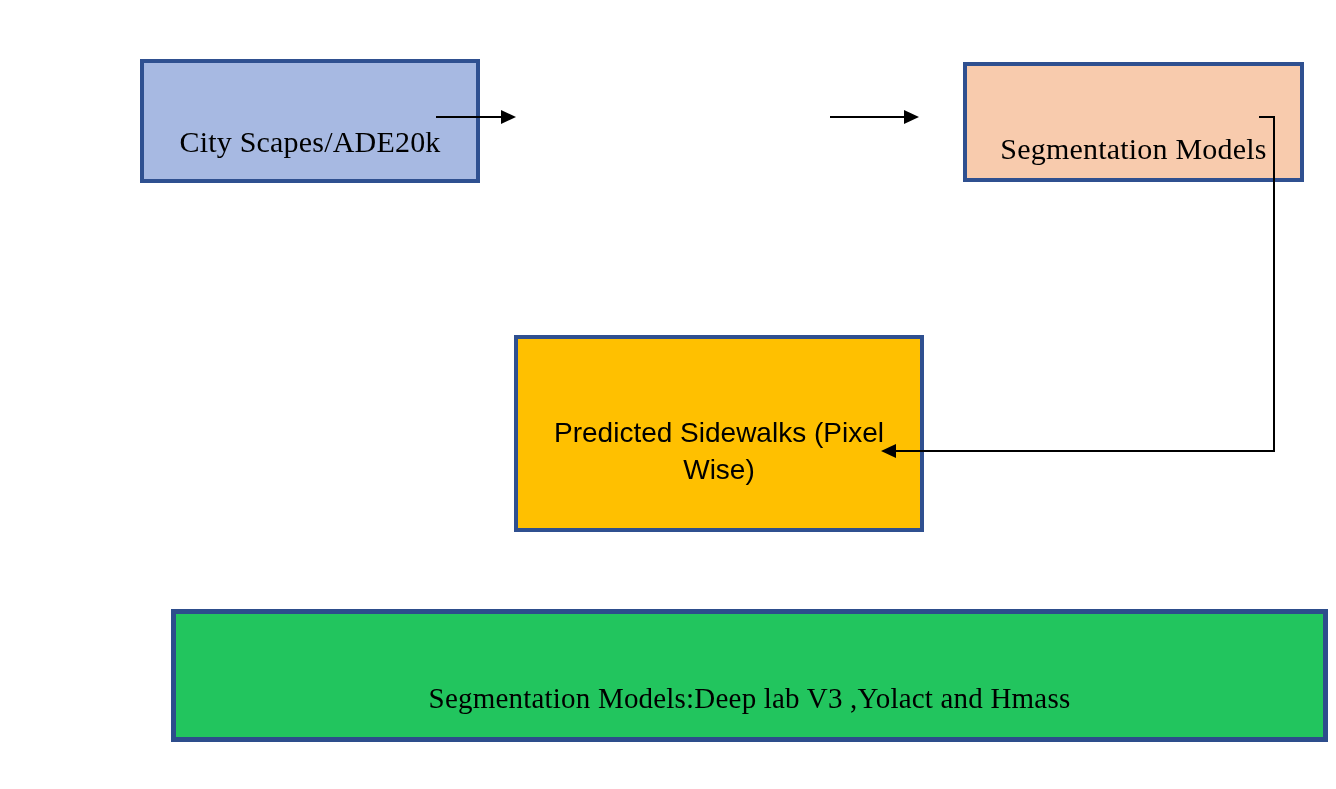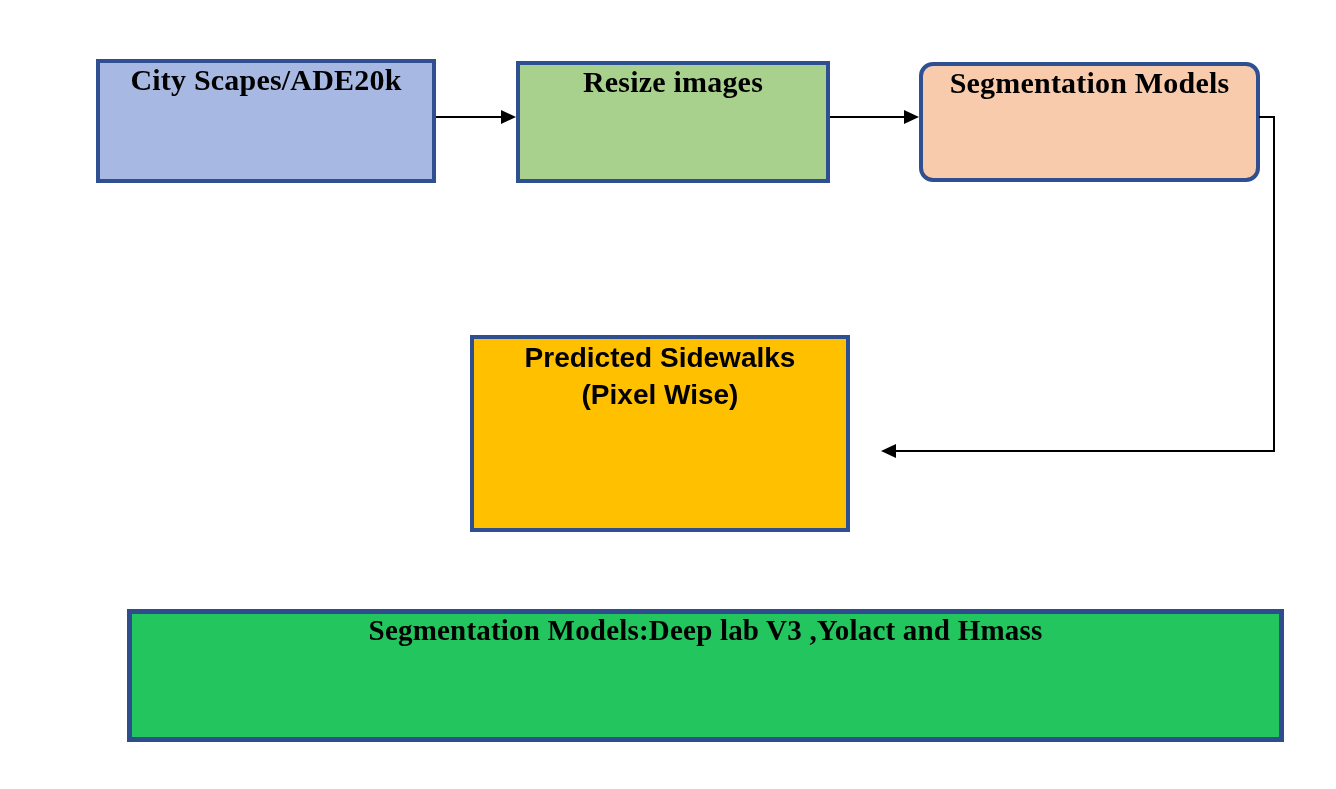--- a/index.html
+++ b/index.html
@@ -12,25 +12,26 @@
     position: relative;
     width: 1336px;
     height: 789px;
     background: #ffffff;
     overflow: hidden;
   }
   .node {
     position: absolute;
     box-sizing: border-box;
     display: flex;
-    align-items: flex-start;
+    align-items: flex-end;
     justify-content: center;
     text-align: center;
     color: #000000;
-    font-weight: bold;
+    font-weight: normal;
+    margin-left: 44px;
   }
   .serif-node {
     font-family: "Liberation Serif", serif;
     font-size: 30px;
     letter-spacing: 0.2px;
   }
   #node-dataset {
     left: 96px; top: 59px; width: 340px; height: 124px;
     border: 4px solid;
     padding-bottom: 20px;
@@ -39,21 +40,21 @@
     left: 516px; top: 61px; width: 314px; height: 122px;
     border: 4px solid;
     padding-bottom: 12px;
   }
   #node-models {
     left: 919px; top: 62px; width: 341px; height: 120px;
     border: 4px solid;
     padding-bottom: 12px;
   }
   #node-predicted {
-    left: 470px; top: 335px; width: 380px; height: 197px;
+    left: 470px; top: 335px; width: 410px; height: 197px;
     border: 4px solid;
     padding: 0 14px 40px 14px;
     font-family: "Liberation Sans", sans-serif;
     font-size: 28px;
     line-height: 37px;
   }
   #node-legend {
     left: 127px; top: 609px; width: 1157px; height: 133px;
     border: 5px solid;
     padding-bottom: 22px;
@@ -69,25 +70,22 @@
 </style>
 </head>
 <body>
 
 <div id="canvas">
 
   <div id="node-dataset" class="node serif-node" style="background-color: rgb(167, 185, 226); border-color: rgb(47, 80, 144);">
     <span>City Scapes/ADE20k</span>
   </div>
 
-  <div id="node-resize" class="node serif-node" style="background-color: rgb(169, 209, 142); border-color: rgb(47, 80, 144);">
-    <span>Resize images</span>
-  </div>
 
-  <div id="node-models" class="node serif-node" style="background-color: rgb(248, 203, 173); border-color: rgb(47, 80, 144); border-radius: 14px;">
+  <div id="node-models" class="node serif-node" style="background-color: rgb(248, 203, 173); border-color: rgb(47, 80, 144);">
     <span>Segmentation Models</span>
   </div>
 
   <div id="node-predicted" class="node" style="background-color: rgb(255, 192, 0); border-color: rgb(47, 80, 144);">
     <span>Predicted Sidewalks (Pixel Wise)</span>
   </div>
 
   <div id="node-legend" class="node serif-node" style="background-color: #22c55e; border-color: rgb(45, 77, 140);">
     <span>Segmentation Models:Deep lab V3 ,Yolact and Hmass</span>
   </div>

